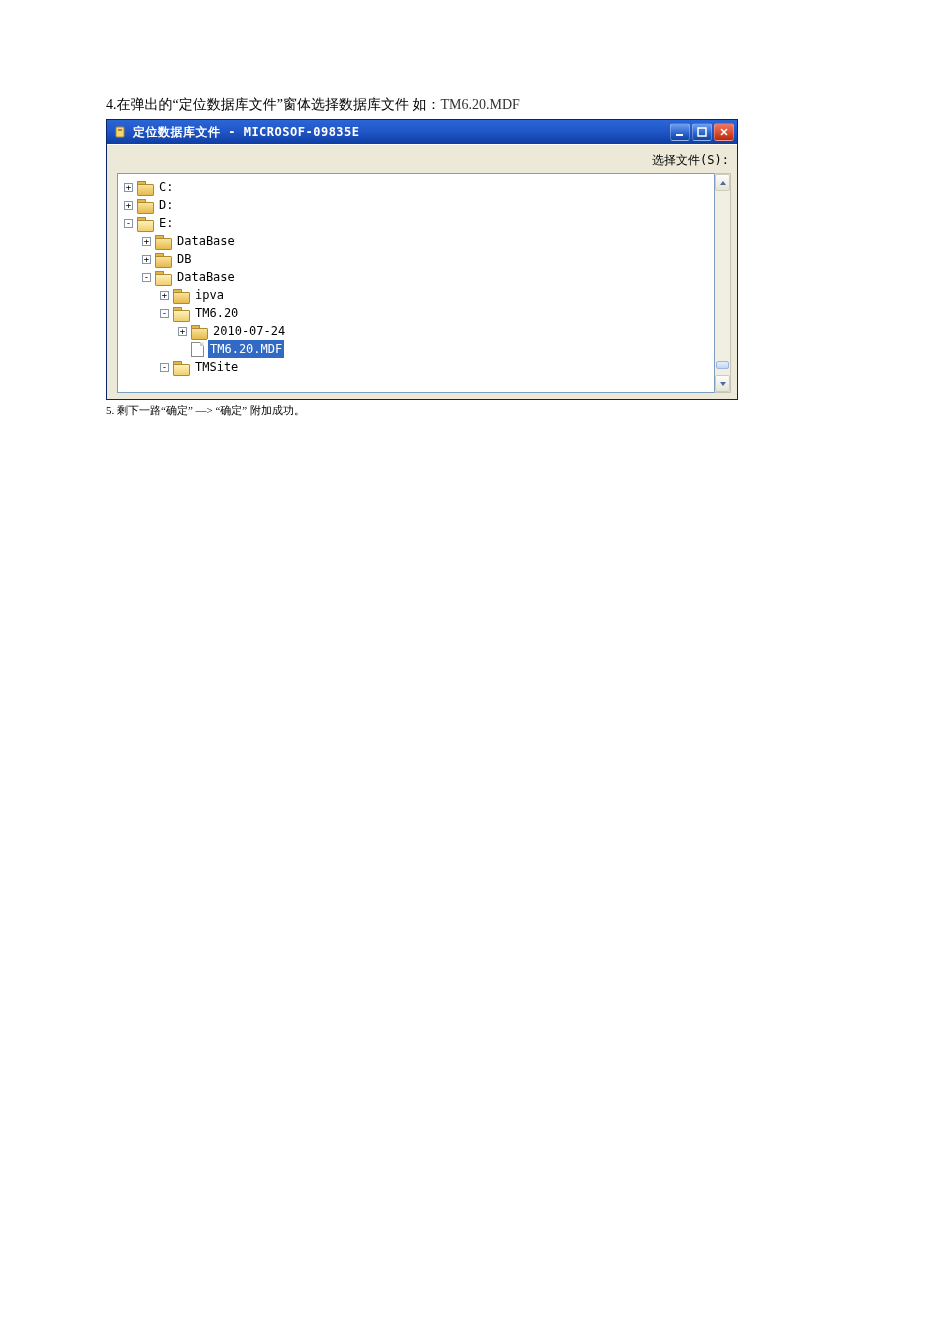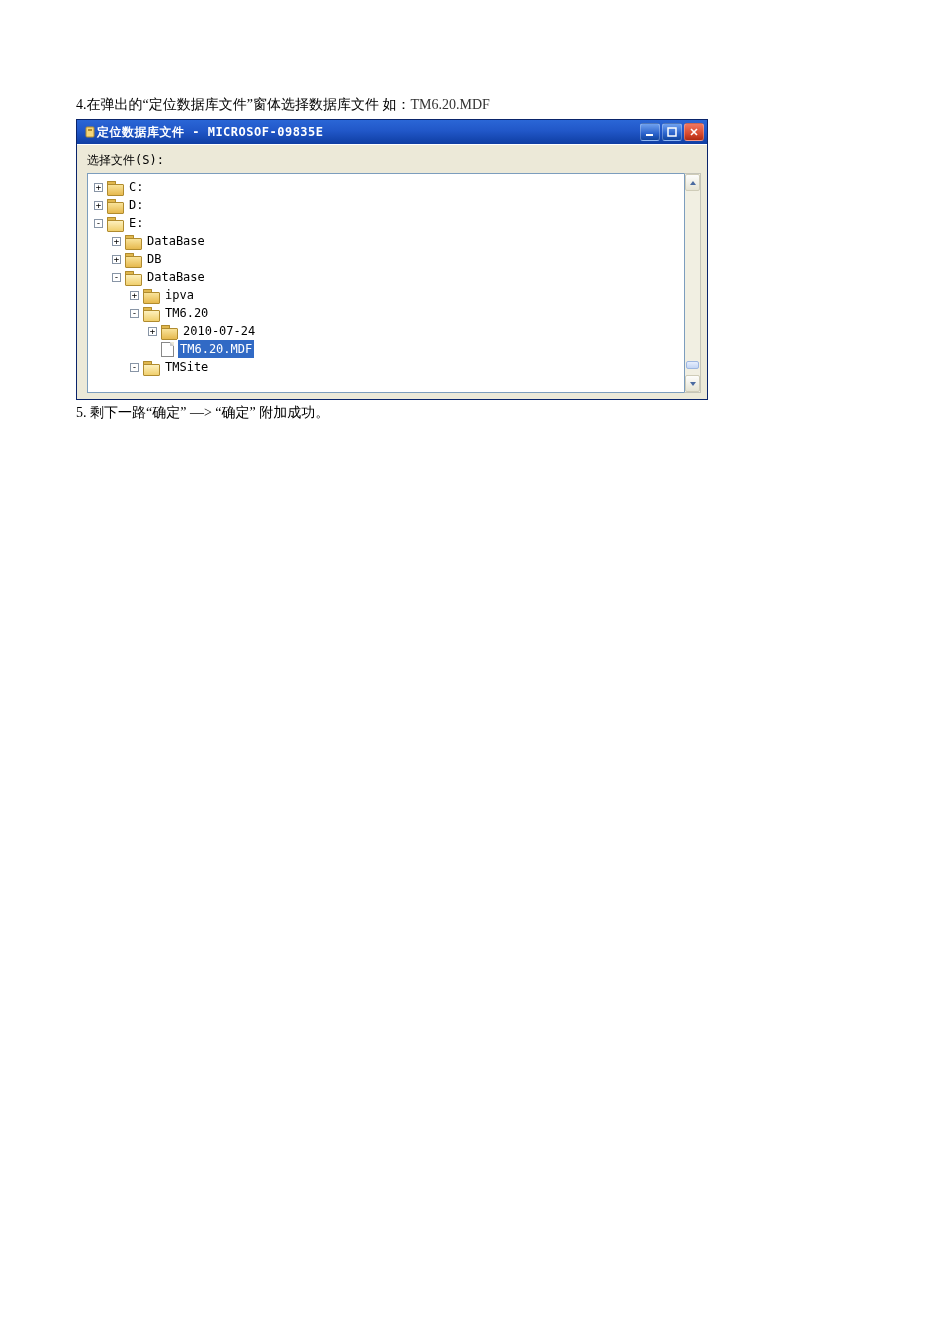--- a/index.html
+++ b/index.html
@@ -4,21 +4,21 @@
   <style>
     * { box-sizing: border-box; }
     body {
       margin: 0;
       padding: 0;
       background: #fff;
       font-family: "SimSun", "Songti SC", "Microsoft YaHei", serif;
       width: 945px;
     }
     .page {
-      padding: 94px 138px 0 76px;
+      padding: 94px 138px 0 106px;
       font-size: 14px;
       color: #000;
       line-height: 1.5;
     }
     .step-line {
       margin: 0 0 4px 0;
       font-size: 14px;
     }
     .step-line .eg { color: #333; }
 
@@ -30,20 +30,21 @@
       font-family: "SimSun", "NSimSun", monospace;
       font-size: 12px;
       margin-bottom: 2px;
     }
     .titlebar {
       height: 24px;
       background: linear-gradient(180deg,#2a66d6 0%,#2157c8 45%,#0f3ea3 100%);
       display: flex;
       align-items: center;
       padding: 0 3px 0 6px;
+      gap: 6px;
     }
     .titlebar .app-icon {
       width: 14px; height: 14px;
       display: inline-flex; align-items: center; justify-content: center;
     }
     .titlebar .title-text {
       color: #fff;
       font-weight: bold;
       letter-spacing: 0.5px;
       flex: 1;
@@ -59,20 +60,21 @@
       display: flex; align-items: center; justify-content: center;
       cursor: default;
     }
     .win-btn.close {
       background: linear-gradient(180deg,#f07762,#d84a2e 60%,#b02a11);
     }
     .win-btn svg { width: 10px; height: 10px; }
     .client {
       background: #ECE9D8;
       border-top: 1px solid #fff;
+      text-align: right;
     }
     .label-row {
       padding: 6px 8px 4px 10px;
       font-size: 12px;
       color: #000;
     }
     .tree-wrap {
       margin: 0 6px 6px 10px;
       display: flex;
       height: 220px;
@@ -172,21 +174,21 @@
       font-size: 12px;
       padding: 0 2px;
     }
     .lbl.sel {
       background: #316ac5;
       color: #fff;
       outline: 1px dotted #fff;
     }
 
     .step5 {
-      font-size: 14px;
+      font-size: 11px;
       margin-top: 2px;
     }
   </style>
 </head>
 <body>
 
 <div class="page">
   <p class="step-line">
     <span>4.</span><span>在弹出的“定位数据库文件”窗体选择数据库文件  如：</span><span class="eg">TM6.20.MDF</span>
   </p>

